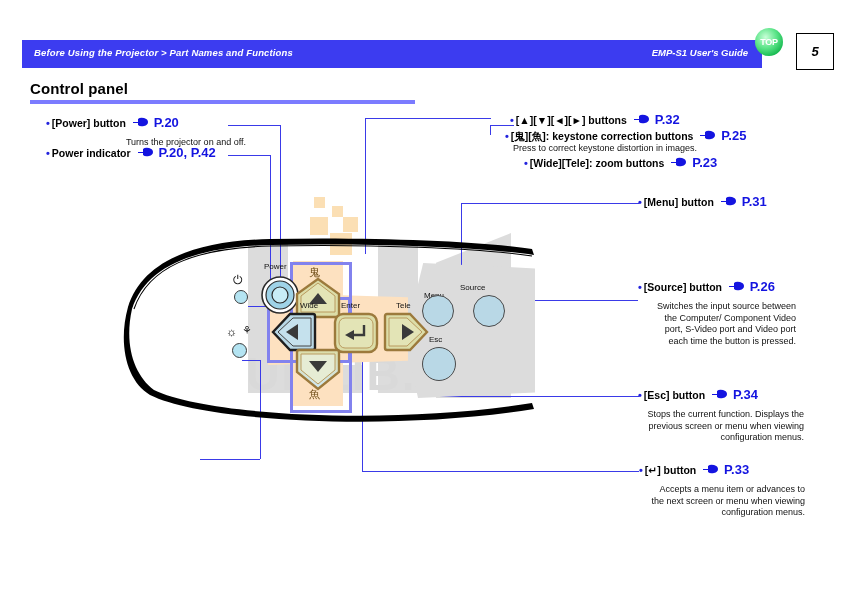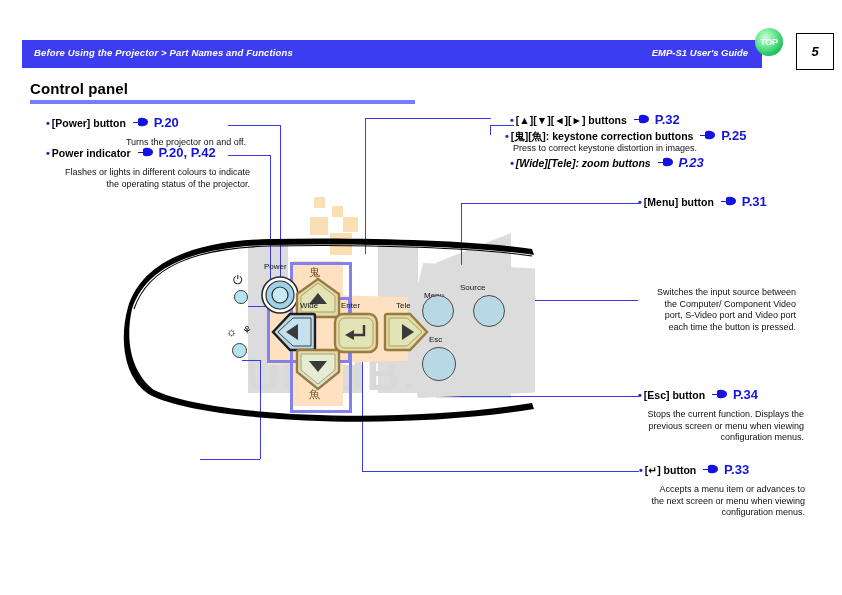--- a/index.html
+++ b/index.html
@@ -294,21 +294,20 @@
   <div class="callout" style="left:46px;top:146px;width:230px;">
     <div class="c-head">
       <span class="bullet">•</span><span>Power indicator</span>
       <span class="hand">
         <svg width="15" height="11" viewBox="0 0 15 11">
             <path d="M0 5 L5 5 L5 2 Q7 0 11 1 Q15 2 15 5 Q15 8 11 9 Q7 10 5 8 L5 6 L0 6 Z" fill="#1414e0"></path>
           </svg>
       </span>
       <span class="c-ref">P.20, P.42</span>
     </div>
-    <div class="c-body" style="width:196px;">Flashes or lights in different colours to indicate the operating status of the projector.</div>
   </div>
 
 
   <div class="callout" style="left:510px;top:113px;width:310px;">
     <div class="c-head">
       <span class="bullet">•</span><span>[▲][▼][◄][►] buttons</span>
       <span class="hand">
         <svg width="15" height="11" viewBox="0 0 15 11">
             <path d="M0 5 L5 5 L5 2 Q7 0 11 1 Q15 2 15 5 Q15 8 11 9 Q7 10 5 8 L5 6 L0 6 Z" fill="#1414e0"></path>
           </svg>
@@ -323,21 +322,21 @@
       <span class="hand">
         <svg width="15" height="11" viewBox="0 0 15 11">
             <path d="M0 5 L5 5 L5 2 Q7 0 11 1 Q15 2 15 5 Q15 8 11 9 Q7 10 5 8 L5 6 L0 6 Z" fill="#1414e0"></path>
           </svg>
       </span>
       <span class="c-ref">P.25</span>
     </div>
     <div class="c-sub">Press to correct keystone distortion in images.</div>
   </div>
 
-  <div class="callout" style="left:510px;top:156px;width:310px;font-style:italic;">
+  <div class="callout" style="left:524px;top:156px;width:310px;">
     <div class="c-head">
       <span class="bullet">•</span><span>[Wide][Tele]: zoom buttons</span>
       <span class="hand">
         <svg width="15" height="11" viewBox="0 0 15 11">
             <path d="M0 5 L5 5 L5 2 Q7 0 11 1 Q15 2 15 5 Q15 8 11 9 Q7 10 5 8 L5 6 L0 6 Z" fill="#1414e0"></path>
           </svg>
       </span>
       <span class="c-ref">P.23</span>
     </div>
   </div>
@@ -348,20 +347,29 @@
       <span class="hand">
         <svg width="15" height="11" viewBox="0 0 15 11">
             <path d="M0 5 L5 5 L5 2 Q7 0 11 1 Q15 2 15 5 Q15 8 11 9 Q7 10 5 8 L5 6 L0 6 Z" fill="#1414e0"></path>
           </svg>
       </span>
       <span class="c-ref">P.31</span>
     </div>
   </div>
 
   <div class="callout" style="left:638px;top:280px;width:200px;">
+    <div class="c-head">
+      <span class="bullet">•</span><span>[Source] button</span>
+      <span class="hand">
+        <svg width="15" height="11" viewBox="0 0 15 11">
+            <path d="M0 5 L5 5 L5 2 Q7 0 11 1 Q15 2 15 5 Q15 8 11 9 Q7 10 5 8 L5 6 L0 6 Z" fill="#1414e0"></path>
+          </svg>
+      </span>
+      <span class="c-ref">P.26</span>
+    </div>
     <div class="c-body" style="width:150px;">Switches the input source between the Computer/ Component Video port, S-Video port and Video port each time the button is pressed.</div>
   </div>
 
   <div class="callout" style="left:638px;top:388px;width:200px;">
     <div class="c-head">
       <span class="bullet">•</span><span>[Esc] button</span>
       <span class="hand">
         <svg width="15" height="11" viewBox="0 0 15 11">
             <path d="M0 5 L5 5 L5 2 Q7 0 11 1 Q15 2 15 5 Q15 8 11 9 Q7 10 5 8 L5 6 L0 6 Z" fill="#1414e0"></path>
           </svg>

